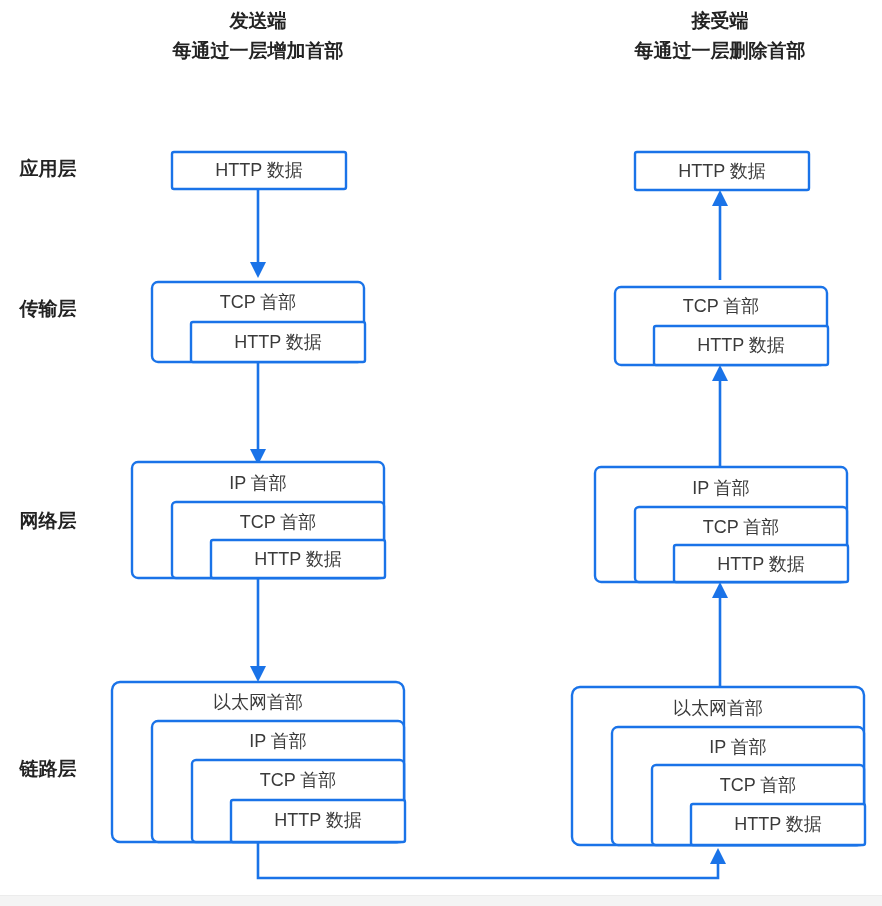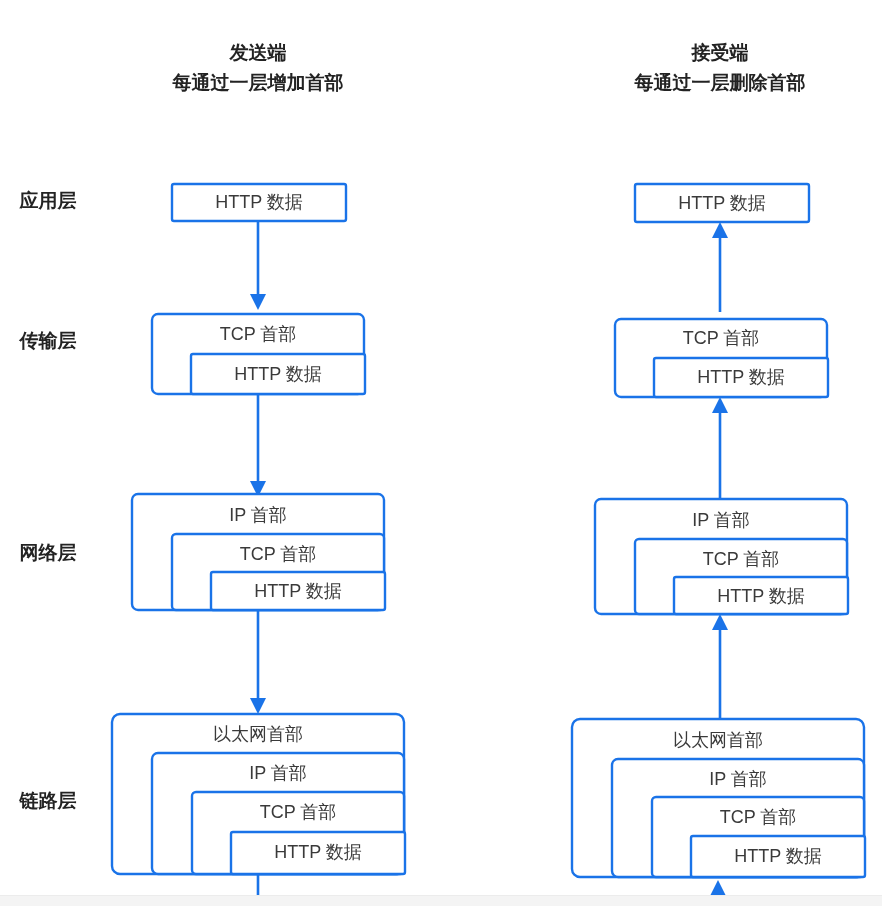--- a/index.html
+++ b/index.html
@@ -14,21 +14,20 @@
     position: relative;
     overflow: hidden;
     font-family: "Liberation Sans", "DejaVu Sans", sans-serif;
     color: #2b2b2b;
   }
   #diagram-root {
     position: absolute;
     top: 0; left: 0;
     width: 882px;
     height: 666px;
-    margin-top: 32px;
   }
   svg.diagram {
     display: block;
     width: 882px;
     height: 906px;
   }
   text.hdr {
     font-family: "Liberation Sans", "DejaVu Sans", sans-serif;
     font-size: 19px;
     font-weight: bold;

